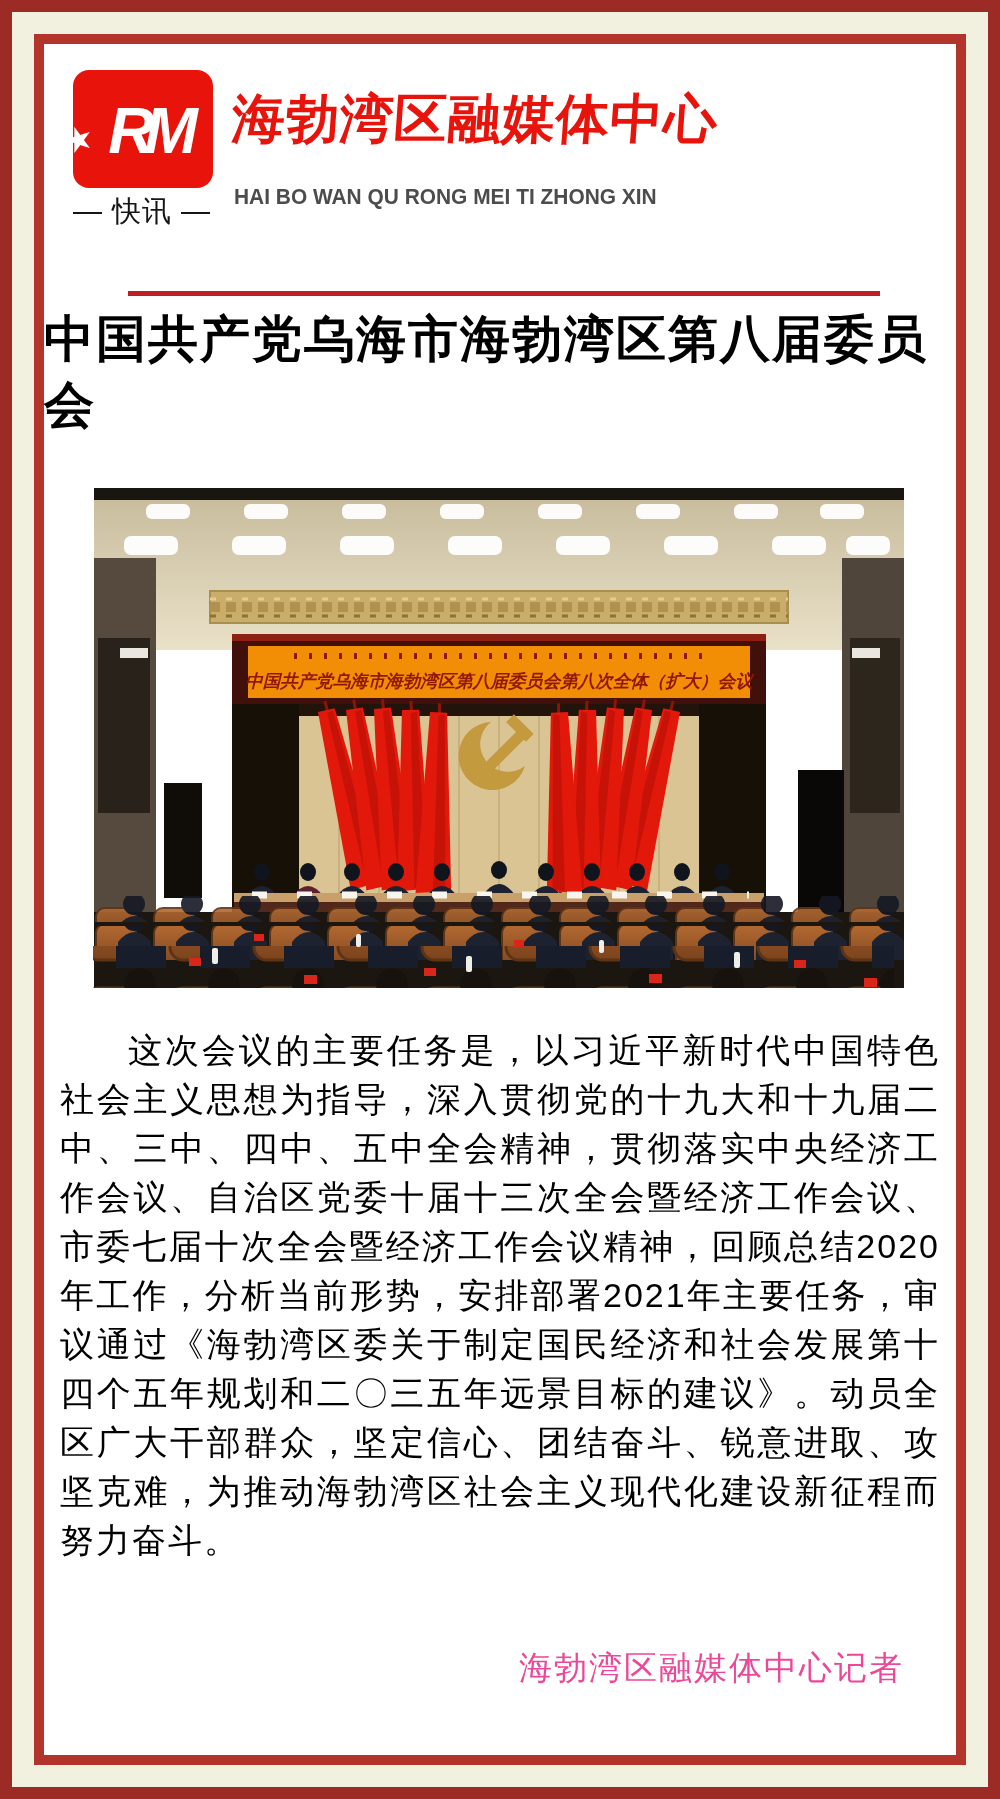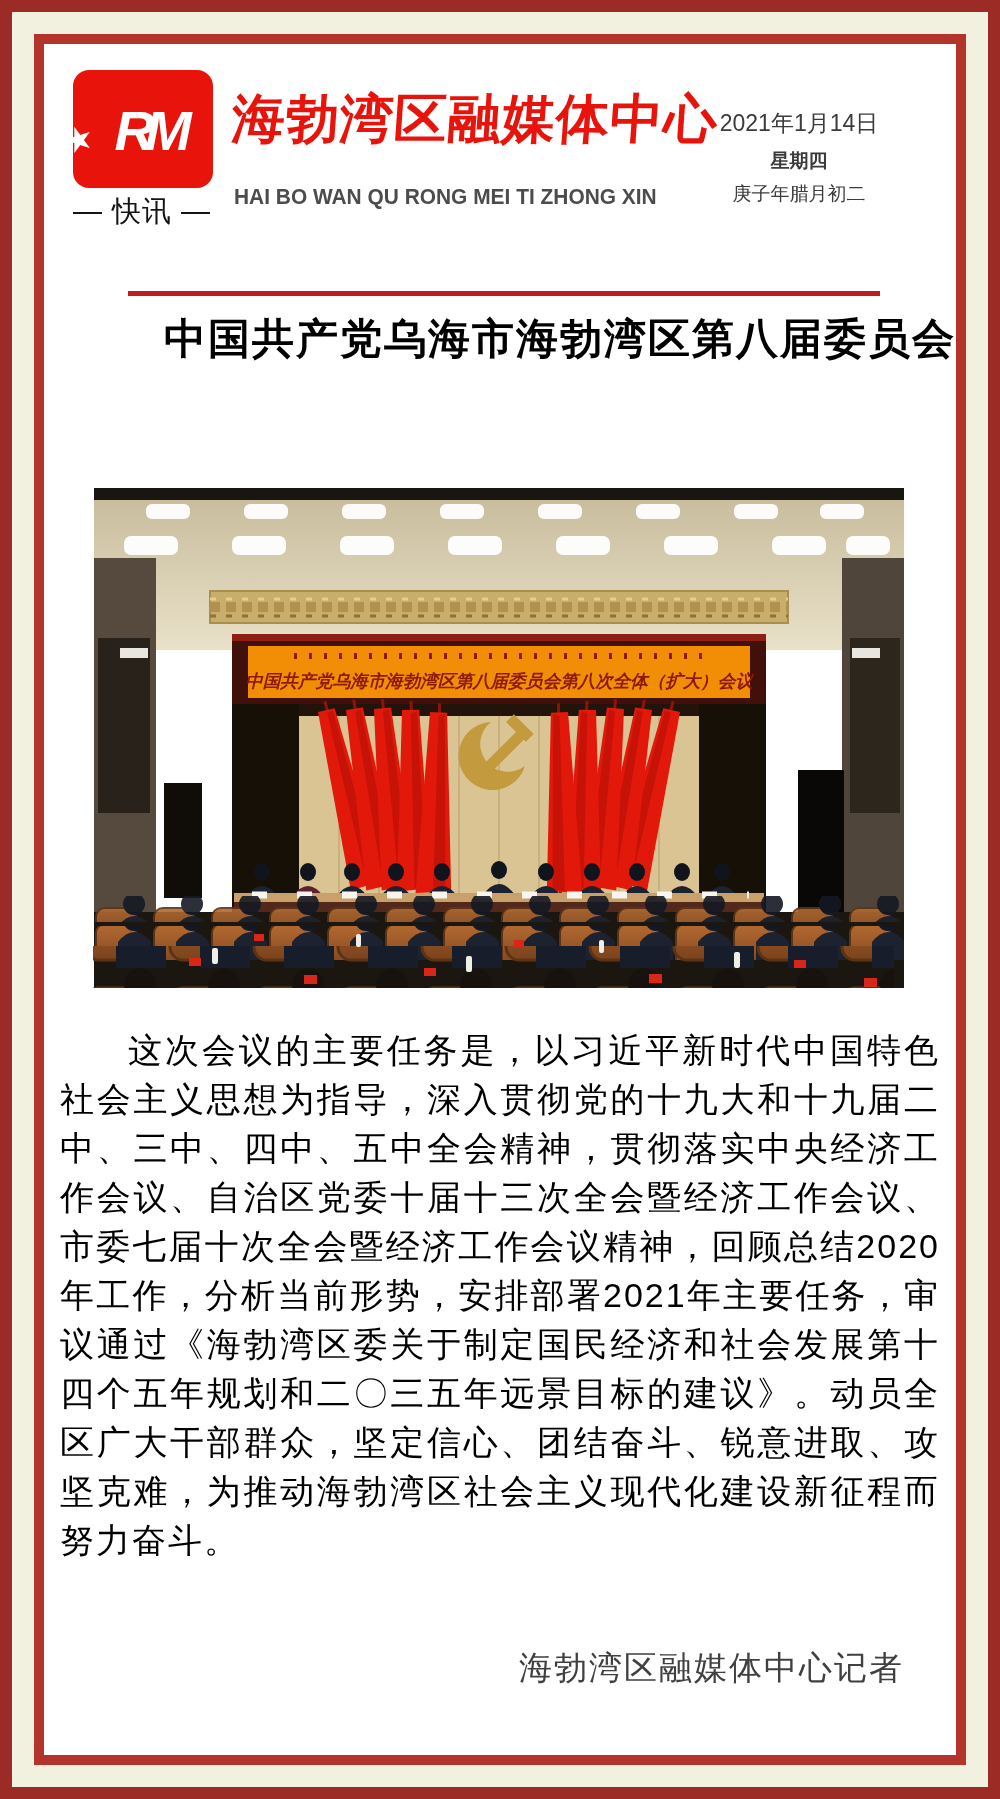--- a/index.html
+++ b/index.html
@@ -5,73 +5,68 @@
   * { margin:0; padding:0; box-sizing:border-box; }
   body { background:#777; font-family:"Liberation Sans","DejaVu Sans",sans-serif; }
   .frame-outer { position:relative; width:1000px; height:1799px; background:#9d2b25; margin:0 auto; }
   .frame-cream { position:absolute; inset:12px; background:#f2f1e0; }
   .frame-inner { position:absolute; inset:22px; border:10px solid #b2342b; background:#ffffff; }
 
   
   .logo-box { position:absolute; left:29px; top:26px; width:140px; height:118px;
               background:#e8140c; border-radius:16px; }
   .logo-rm { position:absolute; left:10px; top:6px; width:130px; text-align:center;
-             font-size:56px; font-weight:900; font-style:italic; letter-spacing:-10px;
+             font-size:64px; font-weight:900; font-style:italic; letter-spacing:-10px;
              color:#ffffff; line-height:110px; }
   .logo-star { position:absolute; left:-10px; top:52px; font-size:34px; color:#ffffff;
                transform:rotate(-18deg); line-height:1; }
   .logo-tagline { position:absolute; left:29px; top:148px; width:140px; text-align:left;
                   font-size:29px; color:#151515; letter-spacing:1px; white-space:nowrap; }
   .brand-title { position:absolute; left:188px; top:40px; width:470px;
                  font-size:53px; font-weight:900; color:#e8140c; letter-spacing:1px;
                  transform:skewX(-4deg); white-space:nowrap; }
   .brand-pinyin { position:absolute; left:190px; top:140px; width:480px;
                   font-size:22px; font-weight:600; color:#4c4c4c; letter-spacing:0px;
                   transform:scaleX(.95); transform-origin:left; white-space:nowrap; }
   .date-block { position:absolute; left:655px; top:64px; width:200px; text-align:center; color:#3b3b3b; }
   .date-l1 { font-size:23px; font-weight:500; }
   .date-l2 { font-size:19px; font-weight:700; margin-top:9px; }
   .date-l3 { font-size:19px; margin-top:7px; }
 
   .divider { position:absolute; left:84px; top:247px; width:752px; height:5px; background:#c01d22; }
 
   
-  .headline { position:absolute; left:0; top:262px; width:100%; text-align:right;
-              font-size:42px; font-weight:700; color:#000; letter-spacing:2px; line-height:66px; }
+  .headline { position:absolute; left:0; top:262px; width:100%; text-align:left;
+              font-size:50px; font-weight:700; color:#000; letter-spacing:2px; line-height:66px; }
 
   
   .photo { position:absolute; left:49px; top:444px; width:812px; height:500px; overflow:hidden;font-style:italic; }
 
   
   .body-text { position:absolute; left:16px; top:982px; width:880px; color:#000; }
   .body-text p { font-size:34px; line-height:49px; letter-spacing:2px; font-weight:500;
                  text-indent:2em; text-align:justify; word-break:break-all; }
 
   .byline { position:absolute; right:52px; top:1596px; text-align:right;
-            font-size:33px; line-height:55px; font-weight:500; color:#404040; letter-spacing:2px; }
+            font-size:33px; line-height:55px; font-weight:500; color:#ec4899; letter-spacing:2px; }
 </style>
 </head>
 <body>
 
 <div class="frame-outer">
   <div class="frame-cream">
     <div class="frame-inner">
 
       <div class="logo-box">
         <div class="logo-rm">RM</div>
         <div class="logo-star">★</div>
       </div>
       <div class="logo-tagline">— 快讯 —</div>
       <div class="brand-title">海勃湾区融媒体中心</div>
       <div class="brand-pinyin">HAI BO WAN QU RONG MEI TI ZHONG XIN</div>
-      <div class="date-block">
-        <div class="date-l1">2021年1月14日</div>
-        <div class="date-l2">星期四</div>
-        <div class="date-l3">庚子年腊月初二</div>
-      </div>
 
       <div class="divider"></div>
 
       <div class="headline">
         <div>中国共产党乌海市海勃湾区第八届委员会</div>
       </div>
 
       <div class="photo">
         <svg viewBox="0 0 810 500" width="812" height="500">
           <defs>

